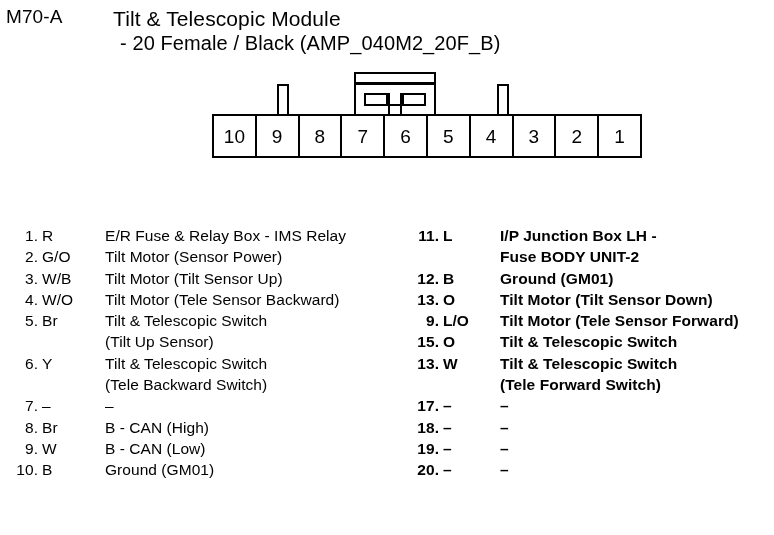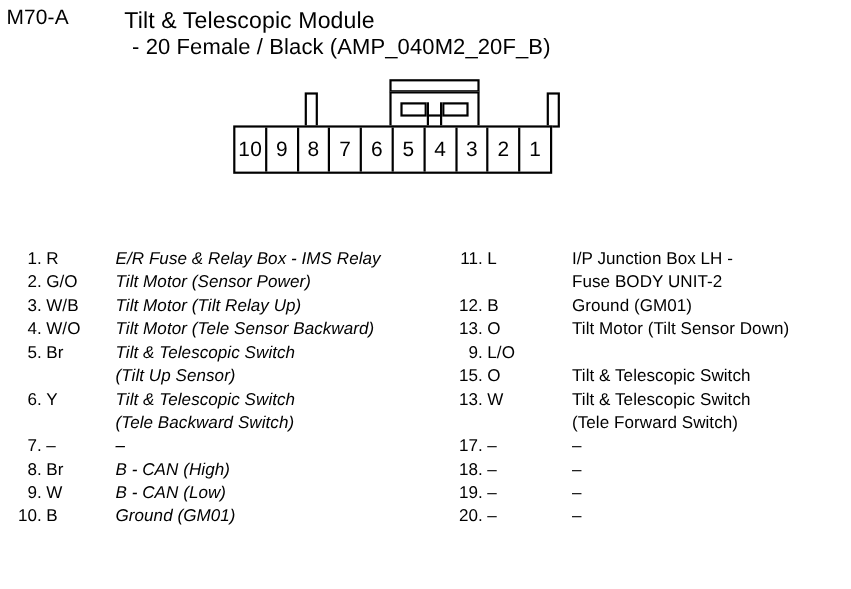--- a/index.html
+++ b/index.html
@@ -67,21 +67,21 @@
     background: #fff;
     width: 12px; height: 32px;
   }
   #tab-left  { left: 65px;  top: 12px; }
   #tab-right { left: 285px; top: 12px; }
 
   
   .pin-row {
     position: absolute;
     left: 0;
-    width: 290px;
+    width: 430px;
     height: 44px;
     border: 2px solid #000;
     box-sizing: border-box;
     display: flex;
     background: #fff;
   }
   #pin-row-top    { top: 42px; }
   #pin-row-bottom { top: 84px; }
 
   .pin-cell {
@@ -93,21 +93,21 @@
     justify-content: center;
     font-size: 19px;
     line-height: 19px;
     letter-spacing: 0.2px;
   }
   .pin-cell:last-child { border-right: none; }
 
   
   .legend-col { position: absolute; top: 225px; }
   #legend-left  { left: 0px;   width: 400px; }
-  #legend-right { left: 405px; width: 369px; }
+  #legend-right { left: 405px; width: 369px; font-weight: bold; }
 
   .legend-row {
     position: relative;
     height: 21.3px;
     font-size: 15.5px;
     line-height: 21.3px;
     letter-spacing: 0.05px;
     white-space: nowrap;
   }
   .lg-num {
@@ -118,24 +118,24 @@
   }
   .lg-color {
     position: absolute;
     left: 30px;
   }
   .lg-desc {
     position: absolute;
   }
   #legend-left  .lg-num   { left: 12px; }
   #legend-left  .lg-color { left: 42px; }
-  #legend-left  .lg-desc  { left: 105px; font-style: italic; }
+  #legend-left  .lg-desc  { left: 105px; }
   #legend-right .lg-num   { left: 8px; }
   #legend-right .lg-color { left: 38px; }
-  #legend-right .lg-desc  { left: 95px; margin-left: 20px; }
+  #legend-right .lg-desc  { left: 95px; }
 </style>
 </head>
 <body>
 
 <div id="header">
   <div id="module-code">M70-A</div>
   <div id="module-title">Tilt &amp; Telescopic Module</div>
   <div id="module-subtitle">- 20 Female / Black (AMP_040M2_20F_B)</div>
 </div>
 
@@ -173,21 +173,21 @@
       <span class="lg-desc">E/R Fuse &amp; Relay Box - IMS Relay</span>
     </div>
     <div class="legend-row">
       <span class="lg-num">2.</span>
       <span class="lg-color">G/O</span>
       <span class="lg-desc">Tilt Motor (Sensor Power)</span>
     </div>
     <div class="legend-row">
       <span class="lg-num">3.</span>
       <span class="lg-color">W/B</span>
-      <span class="lg-desc">Tilt Motor (Tilt Relay Up)</span>
+      <span class="lg-desc">Tilt Motor (Tilt Sensor Up)</span>
     </div>
     <div class="legend-row">
       <span class="lg-num">4.</span>
       <span class="lg-color">W/O</span>
       <span class="lg-desc">Tilt Motor (Tele Sensor Backward)</span>
     </div>
     <div class="legend-row">
       <span class="lg-num">5.</span>
       <span class="lg-color">Br</span>
       <span class="lg-desc">Tilt &amp; Telescopic Switch</span>
@@ -239,20 +239,21 @@
       <span class="lg-desc">Ground (GM01)</span>
     </div>
     <div class="legend-row">
       <span class="lg-num">13.</span>
       <span class="lg-color">O</span>
       <span class="lg-desc">Tilt Motor (Tilt Sensor Down)</span>
     </div>
     <div class="legend-row">
       <span class="lg-num">9.</span>
       <span class="lg-color">L/O</span>
+      <span class="lg-desc">Tilt Motor (Tele Sensor Forward)</span>
     </div>
     <div class="legend-row">
       <span class="lg-num">15.</span>
       <span class="lg-color">O</span>
       <span class="lg-desc">Tilt &amp; Telescopic Switch</span>
     </div>
     <div class="legend-row">
       <span class="lg-num">13.</span>
       <span class="lg-color">W</span>
       <span class="lg-desc">Tilt &amp; Telescopic Switch</span>

